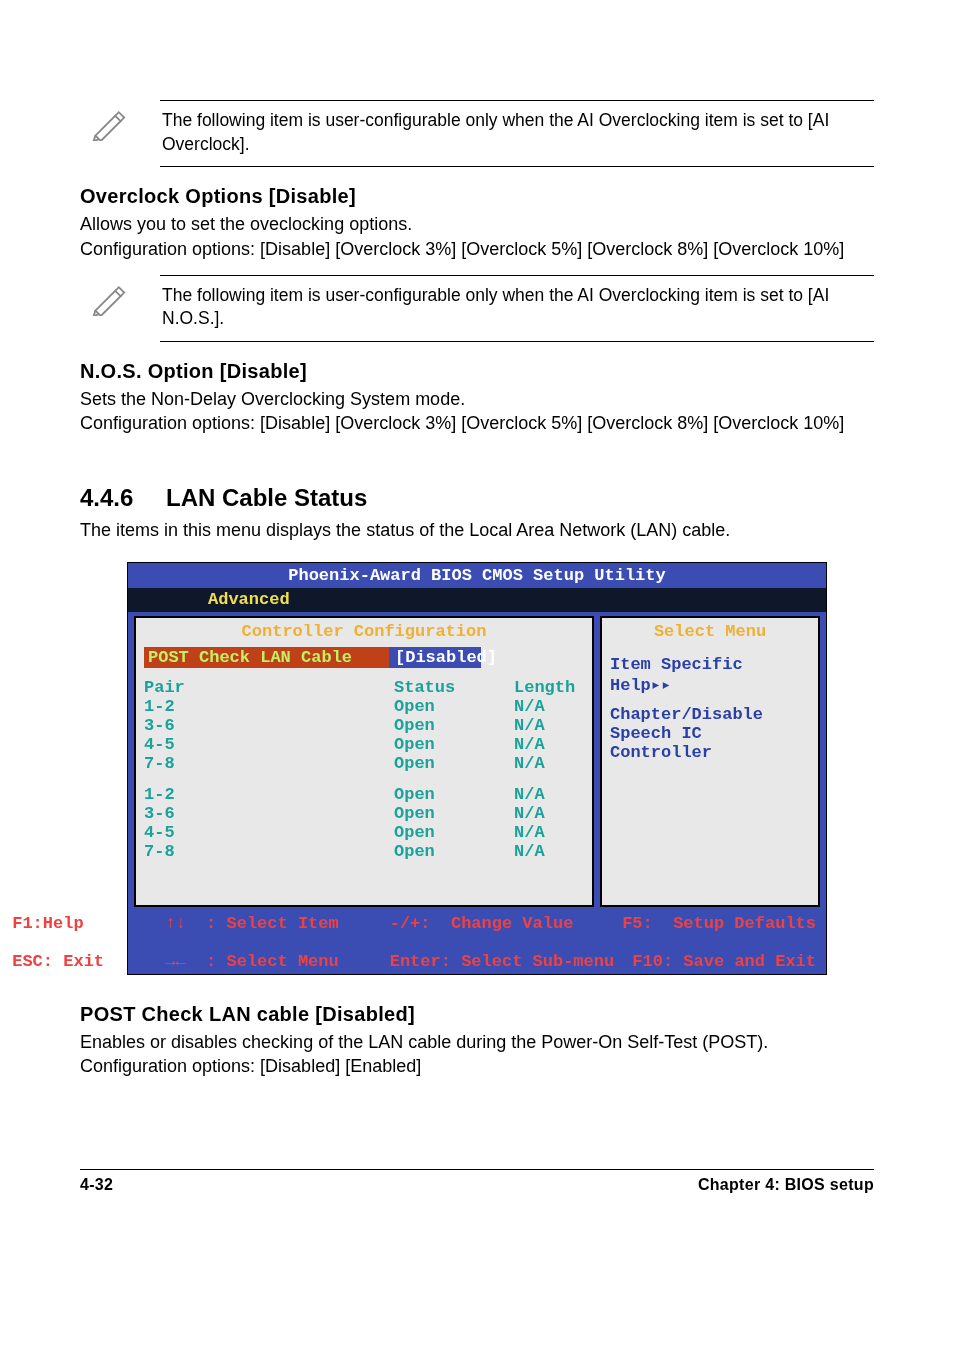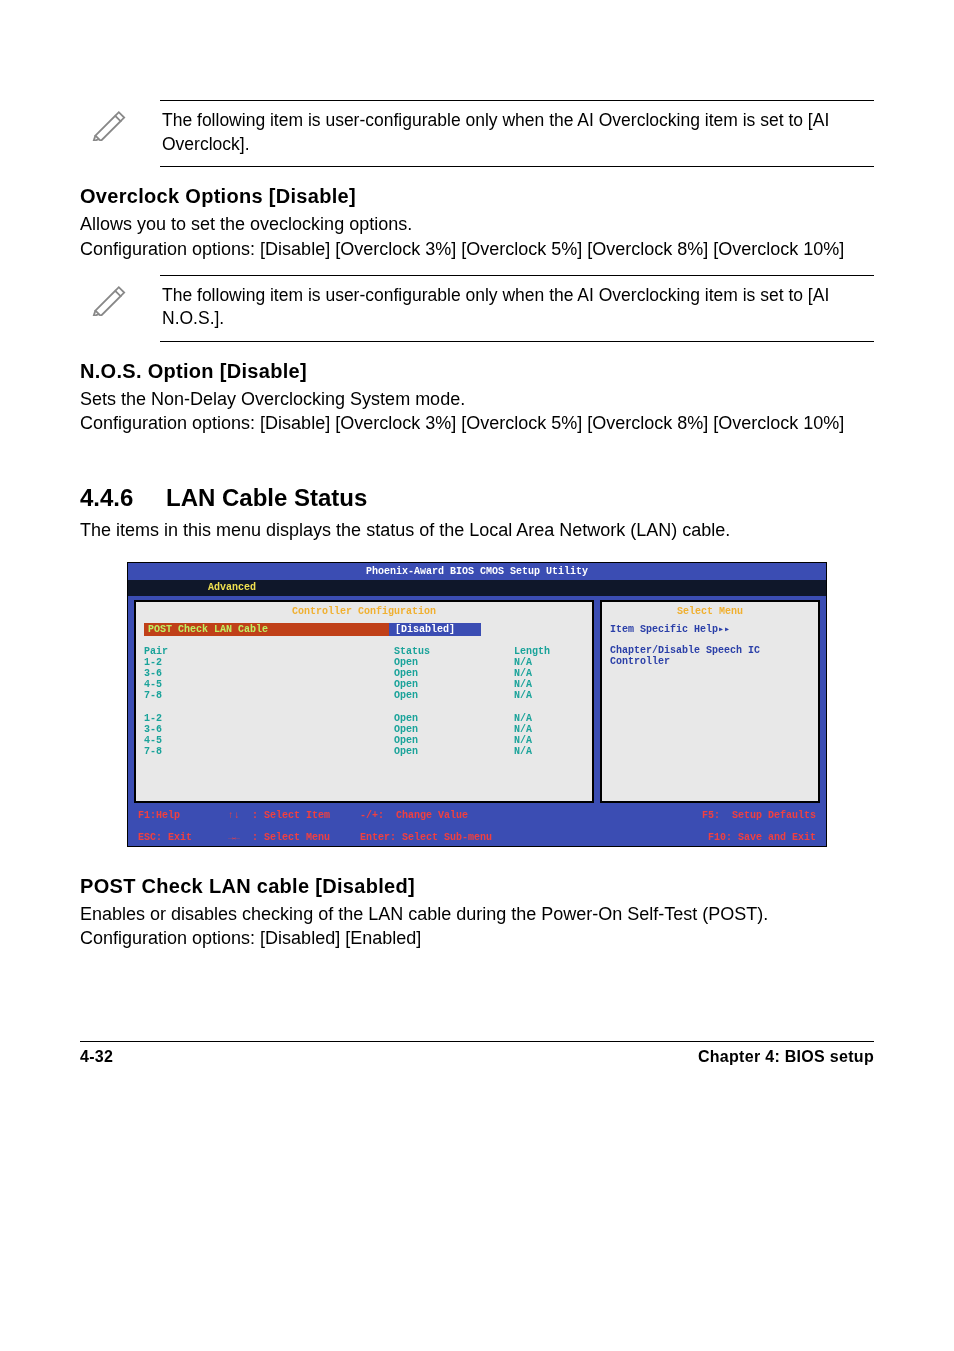--- a/index.html
+++ b/index.html
@@ -50,21 +50,21 @@
   }
   .section-num {
     display:inline-block;
     width:86px;
   }
   
   .bios {
     margin: 20px auto 28px auto;
     width: 700px;
     font-family: "Courier New", monospace;
-    font-size: 10px;
+    font-size: 17px;
     font-weight: bold;
     color: #fff;
     border:1px solid #000;
     box-sizing:border-box;
   }
   .bios .topbar {
     background: #3b4db3;
     text-align: center;
     padding: 3px 0;
   }
@@ -98,21 +98,21 @@
     text-align:center;
     margin-bottom:6px;
   }
   .bios .panel.right {
     width: 200px;
     color:#2a3fa8;
   }
   .bios .panel.right .title {
     color:#f0b030;
     text-align:center;
-    margin-bottom:6px;
+    margin-bottom:14px;
   }
   .bios .highlighted-row {
     display:flex;
   }
   .bios .hl-label {
     background:#c04018;
     color:#bef264;
     padding:1px 4px;
     flex:0 0 auto;
     width:245px;

